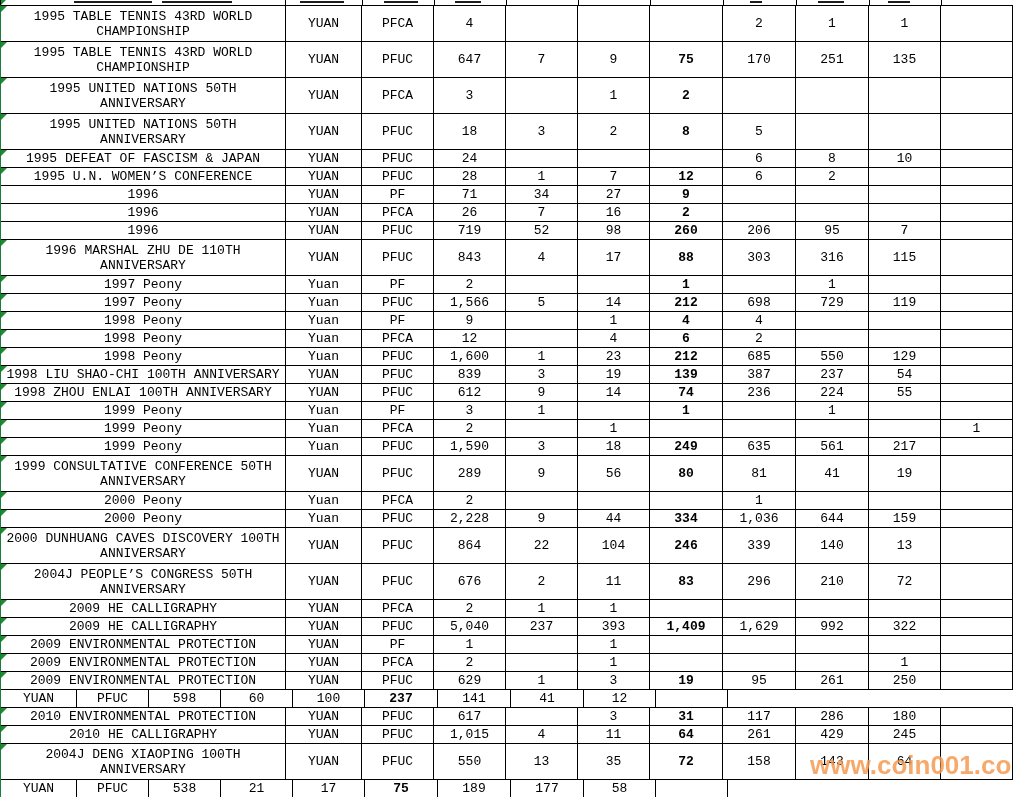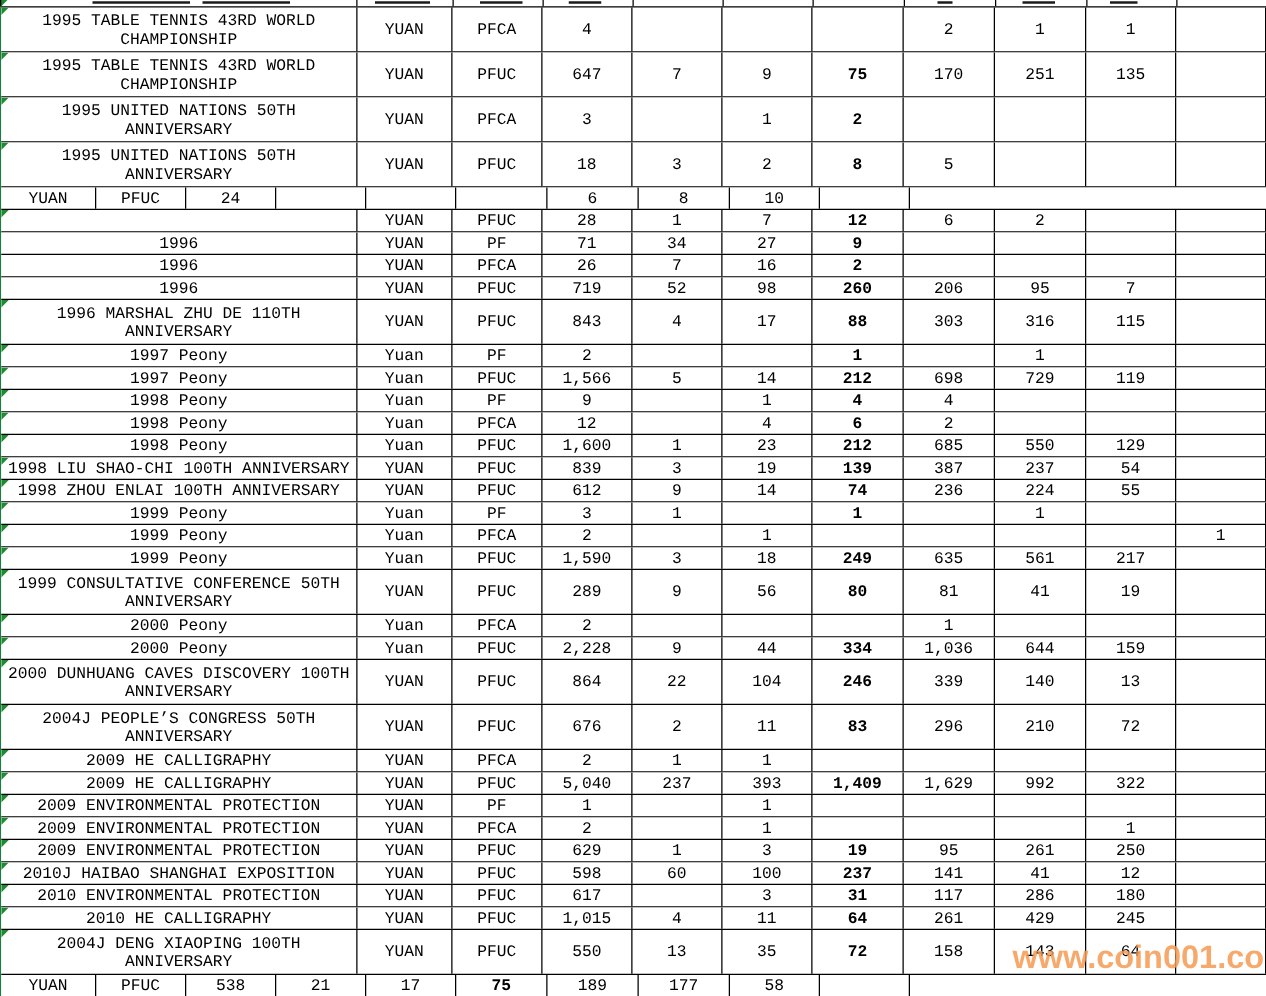--- a/index.html
+++ b/index.html
@@ -143,34 +143,39 @@
     <div class="td val v1">18</div>
     <div class="td val v2">3</div>
     <div class="td val v3">2</div>
     <div class="td val v4">8</div>
     <div class="td val v5">5</div>
     <div class="td val v6"></div>
     <div class="td val v7"></div>
     <div class="td val v8"></div>
   </div>
       <div class="tr h18">
+    <div class="td desc">
+      <span class="tri"></span>
+      <span class="txt">1995 DEFEAT OF FASCISM &amp; JAPAN</span>
+    </div>
     <div class="td unit">YUAN</div>
     <div class="td grade">PFUC</div>
     <div class="td val v1">24</div>
     <div class="td val v2"></div>
     <div class="td val v3"></div>
     <div class="td val v4"></div>
     <div class="td val v5">6</div>
     <div class="td val v6">8</div>
     <div class="td val v7">10</div>
     <div class="td val v8"></div>
   </div>
       <div class="tr h18">
     <div class="td desc">
       <span class="tri"></span>
+      <span class="txt">1995 U.N. WOMEN’S CONFERENCE</span>
     </div>
     <div class="td unit">YUAN</div>
     <div class="td grade">PFUC</div>
     <div class="td val v1">28</div>
     <div class="td val v2">1</div>
     <div class="td val v3">7</div>
     <div class="td val v4">12</div>
     <div class="td val v5">6</div>
     <div class="td val v6">2</div>
     <div class="td val v7"></div>
@@ -554,24 +559,20 @@
     <div class="td val v1">629</div>
     <div class="td val v2">1</div>
     <div class="td val v3">3</div>
     <div class="td val v4">19</div>
     <div class="td val v5">95</div>
     <div class="td val v6">261</div>
     <div class="td val v7">250</div>
     <div class="td val v8"></div>
   </div>
       <div class="tr h18">
-    <div class="td desc">
-      <span class="tri"></span>
-      <span class="txt">2010J HAIBAO SHANGHAI EXPOSITION</span>
-    </div>
     <div class="td unit">YUAN</div>
     <div class="td grade">PFUC</div>
     <div class="td val v1">598</div>
     <div class="td val v2">60</div>
     <div class="td val v3">100</div>
     <div class="td val v4">237</div>
     <div class="td val v5">141</div>
     <div class="td val v6">41</div>
     <div class="td val v7">12</div>
     <div class="td val v8"></div>

